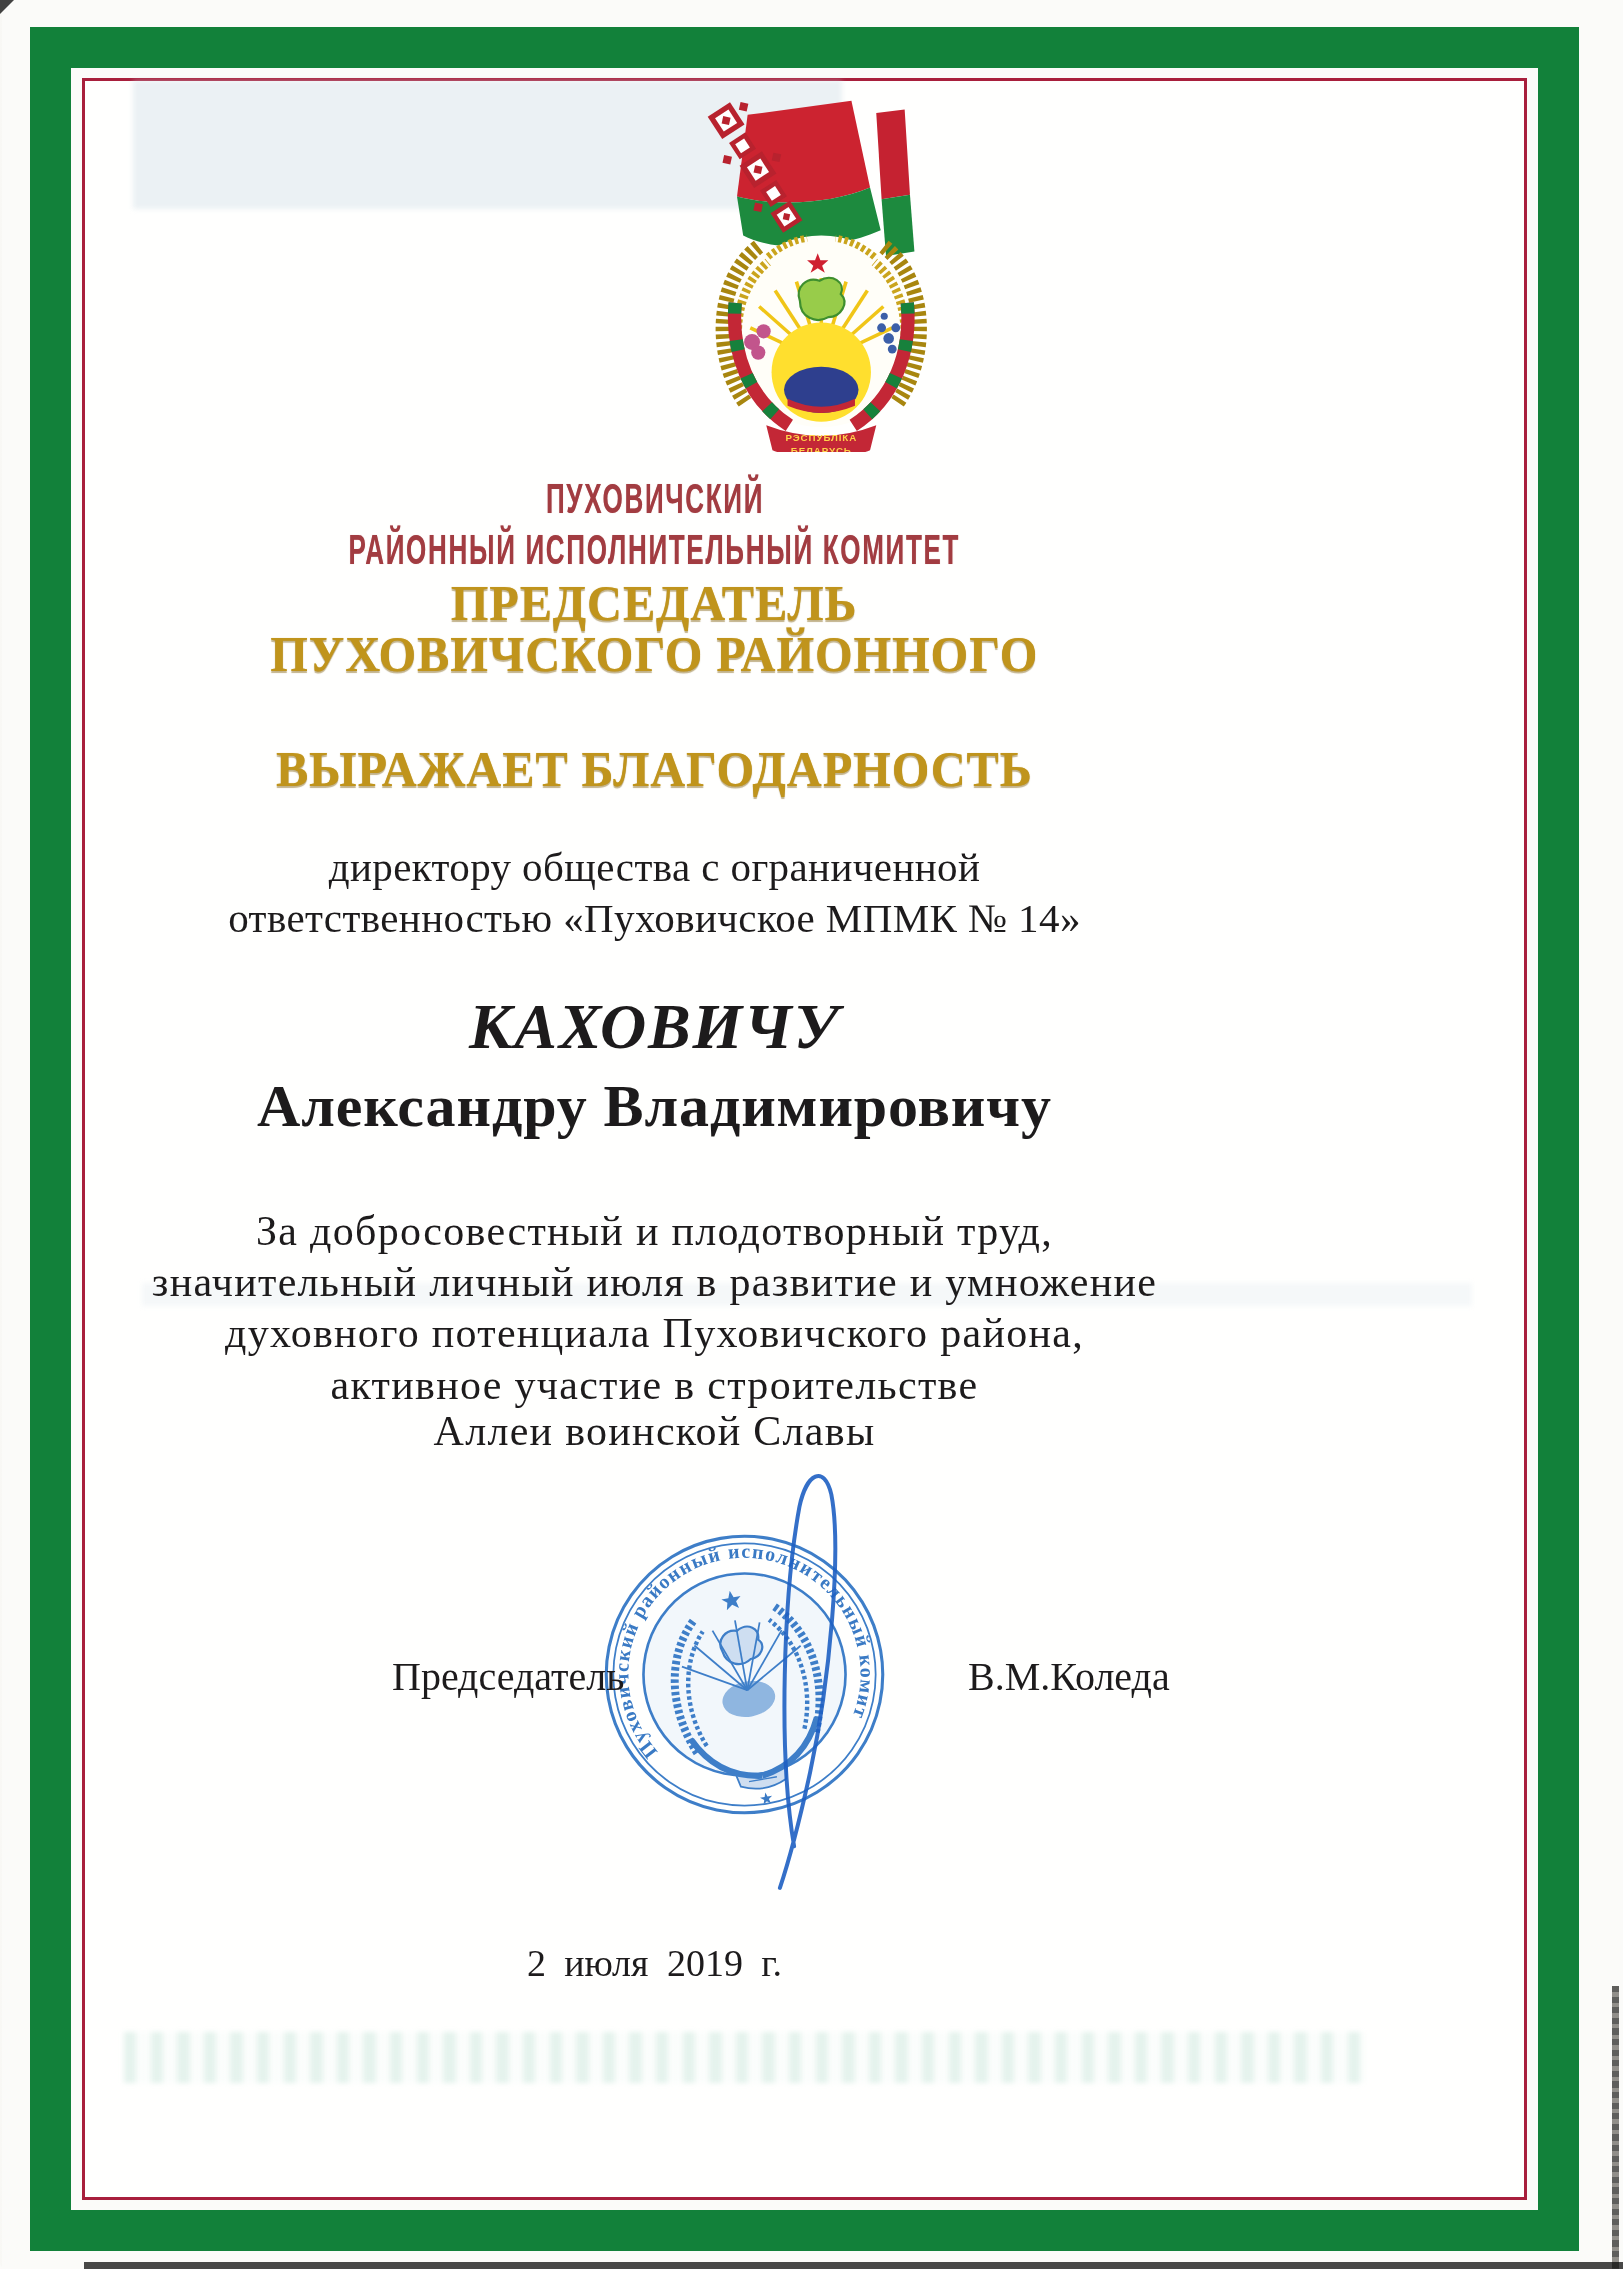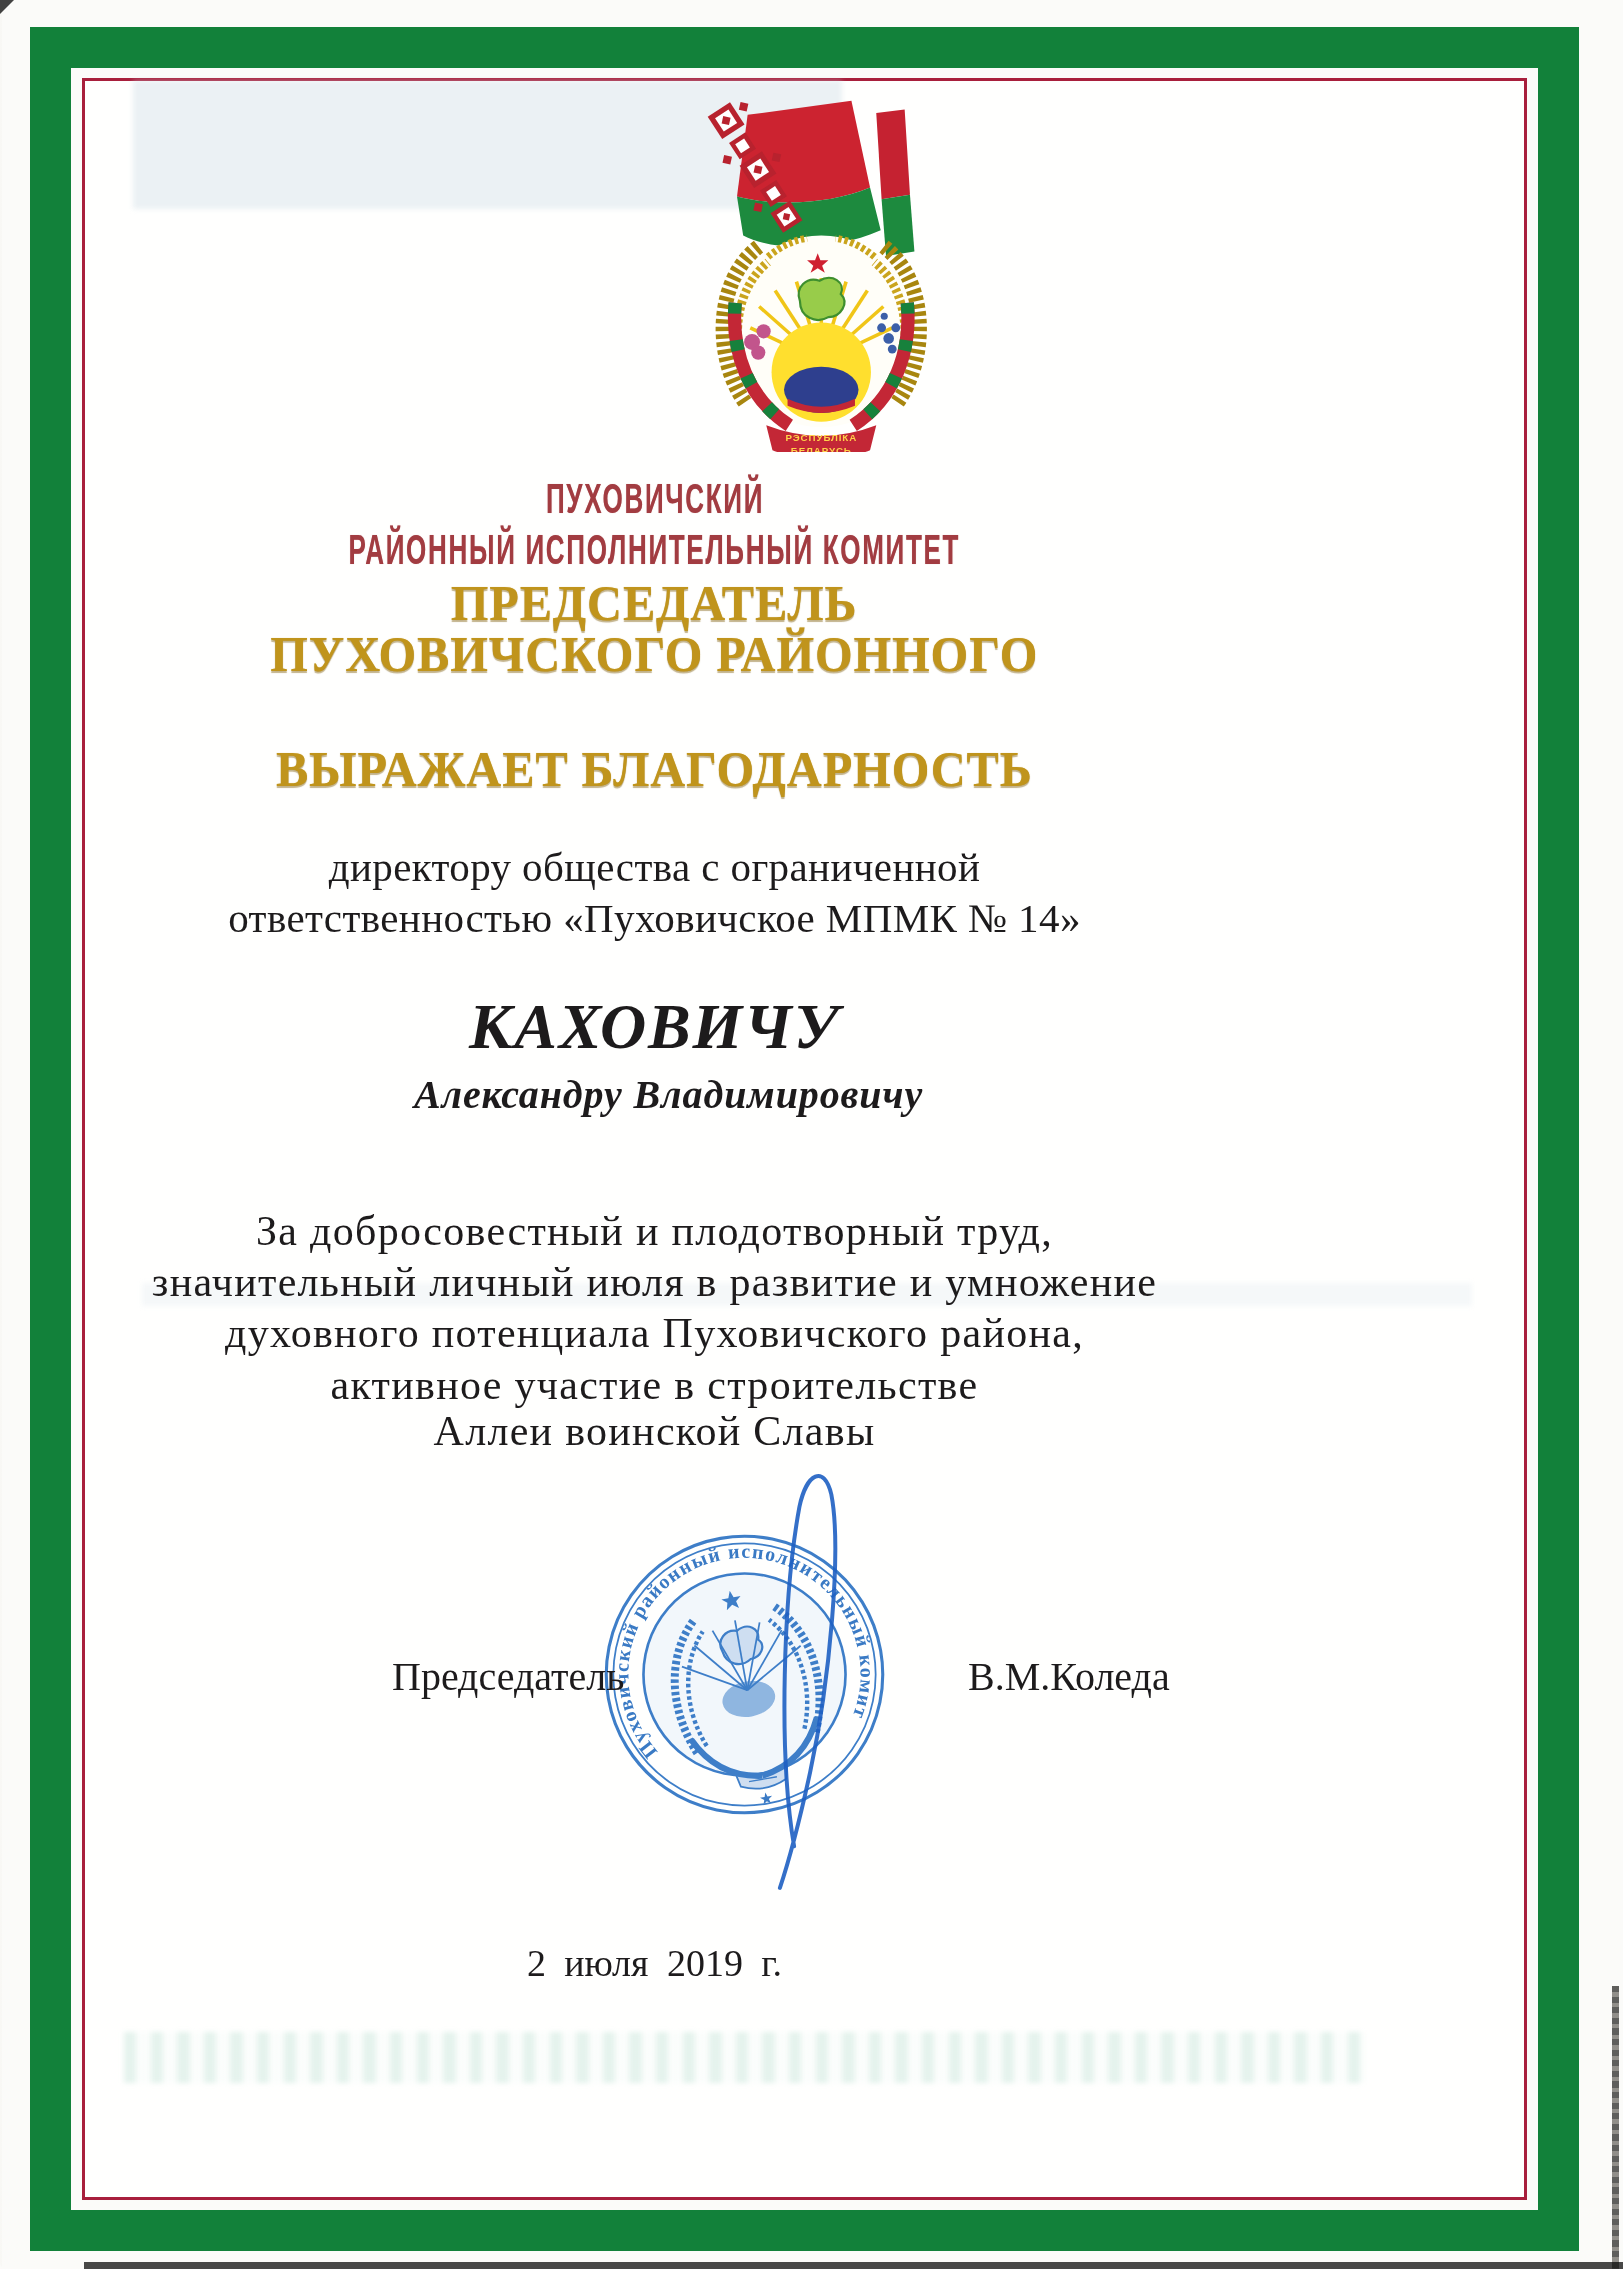--- a/index.html
+++ b/index.html
@@ -38,21 +38,21 @@
   .line{position:absolute;left:0;width:1309px;text-align:center;white-space:nowrap;line-height:1.12;}
   .squeeze{display:inline-block;transform:scaleX(.62);transform-origin:50% 50%;white-space:nowrap;}
   .squeeze95{display:inline-block;transform:scaleX(.95);transform-origin:50% 50%;white-space:nowrap;}
 
   .org-red{font-family:"Liberation Sans",sans-serif;font-weight:700;font-size:42px;
      color:#A23C41;letter-spacing:2.7px;text-shadow:0 0 0.9px rgba(162,60,65,.55);}
   .gold{font-weight:700;font-size:51px;color:#C0941C;letter-spacing:0.9px;
      text-shadow:0 1.8px 0.9px rgba(125,92,8,.45), 0 0 0.9px rgba(192,148,28,.6);}
   .intro{font-size:41px;letter-spacing:0.4px;}
   .surname{font-size:64px;font-weight:700;font-style:italic;letter-spacing:1.8px;}
-  .fullname{font-size:40px;font-weight:700;font-style:italic;letter-spacing:0.9px;padding-left:14px;}
+  .fullname{font-size:60px;font-weight:700;letter-spacing:0.9px;}
   .bodytxt{font-size:42px;letter-spacing:1.3px;}
   .sig{position:absolute;font-size:40px;white-space:nowrap;}
   .datefld{font-size:38px;word-spacing:8.9px;}
 
   .stamp-wrap{position:absolute;left:585px;top:1506px;width:319px;height:337px;
      transform:rotate(-10deg);opacity:.92;}
   .sign-wrap{position:absolute;left:709px;top:1443px;width:195px;height:452px;}
 </style>
 </head>
 <body>

